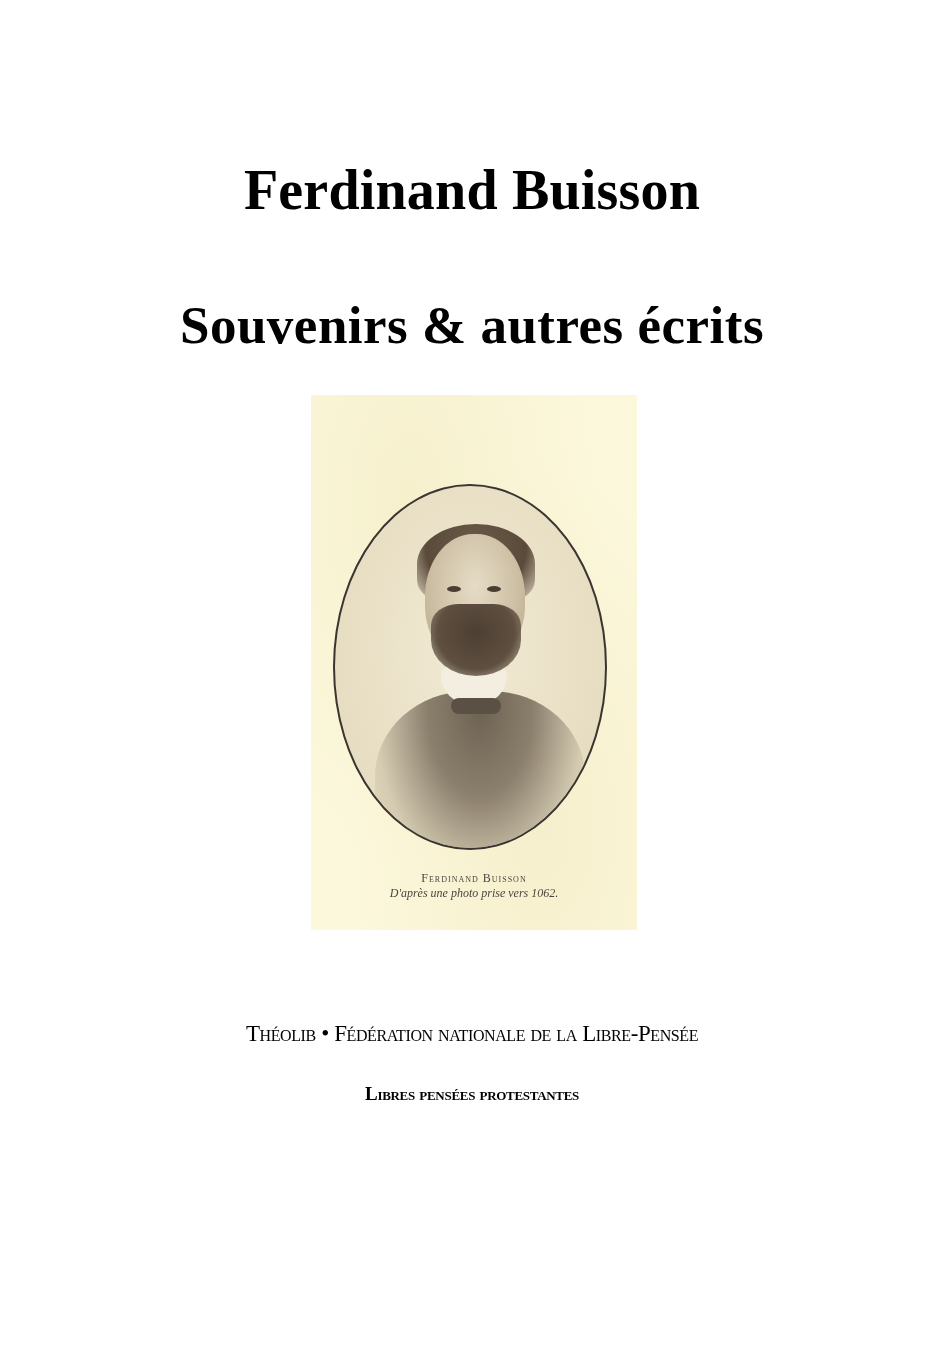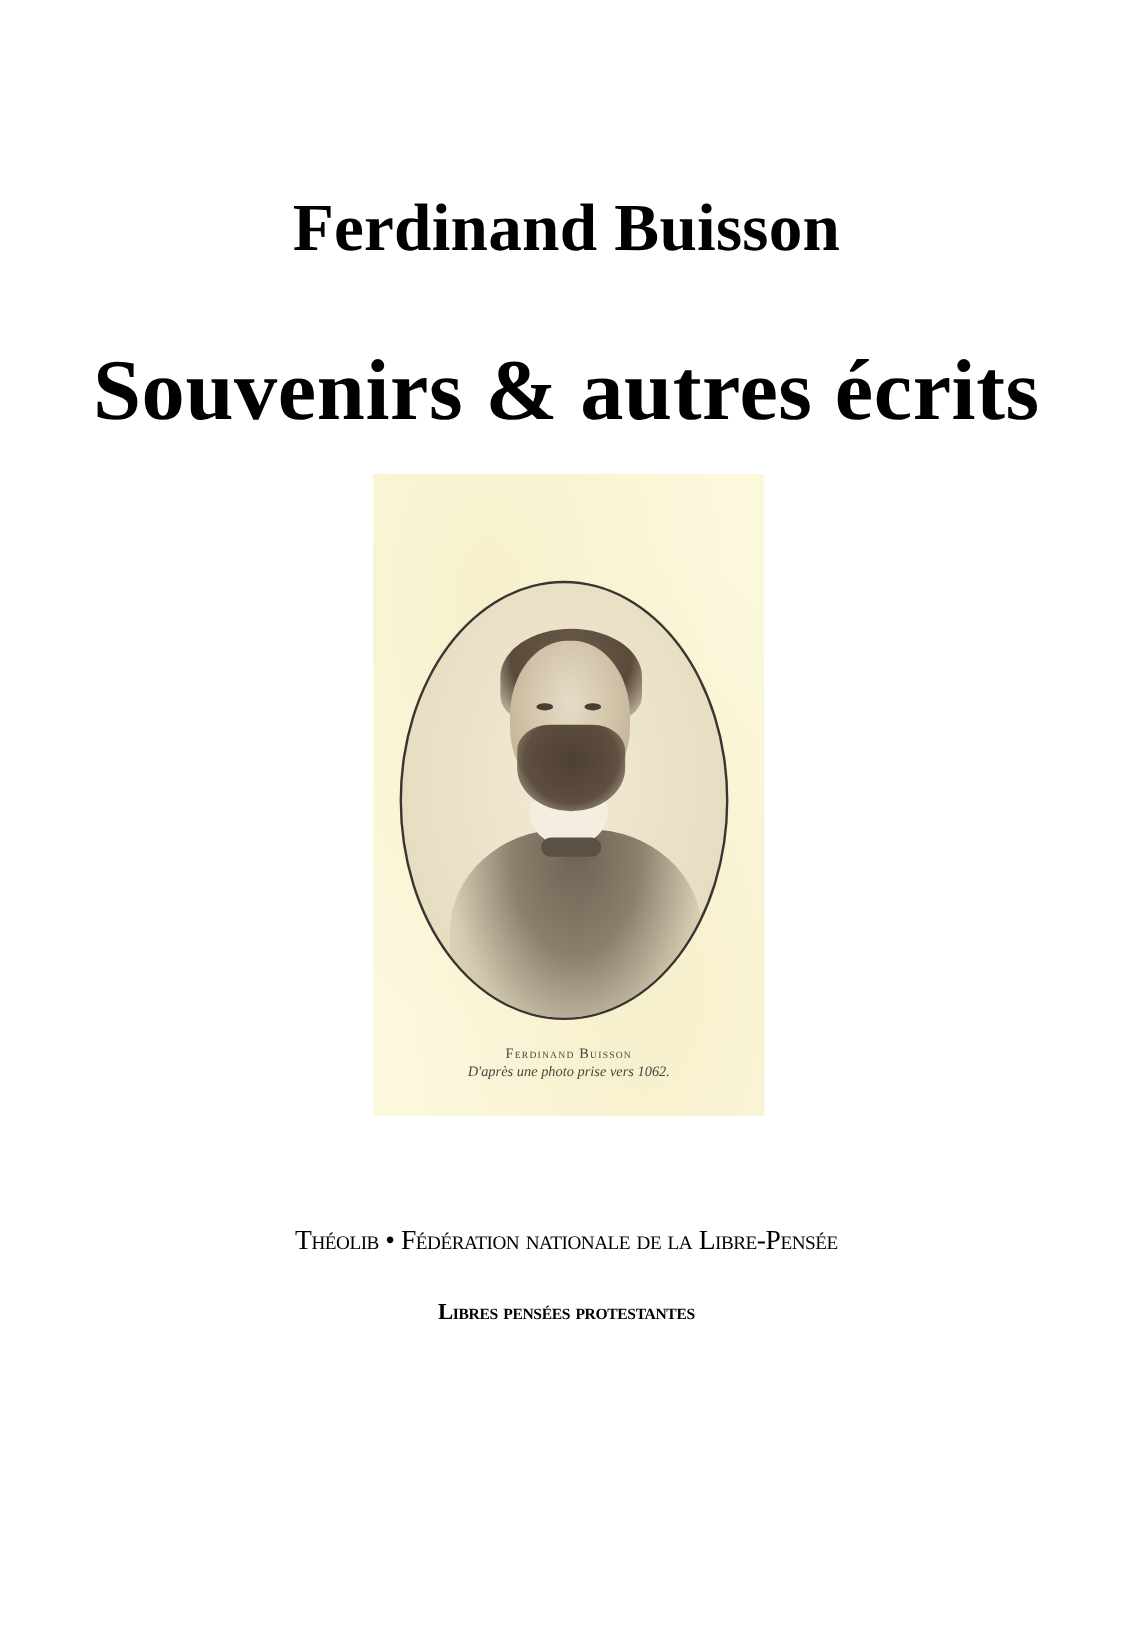--- a/index.html
+++ b/index.html
@@ -1,21 +1,21 @@
 <!DOCTYPE html>
 <html><head>
   <meta charset="utf-8">
   <style>
     html, body { margin:0; padding:0; background:#ffffff; }
     body { width:944px; height:1358px; position:relative; overflow:hidden;
            font-family:"Liberation Serif", "DejaVu Serif", serif; color:#000; }
     .author { position:absolute; left:0; width:944px; top:158px; text-align:center;
               font-weight:bold; font-size:56px; line-height:64px; letter-spacing:0.2px; }
     .title { position:absolute; left:0; width:944px; top:283px; text-align:center;
-             font-weight:bold; font-size:72px; line-height:84px; letter-spacing:0.5px; }
+             font-weight:bold; font-size:53px; line-height:84px; letter-spacing:0.5px; }
     .photo-card { position:absolute; left:311px; top:395px; width:326px; height:535px;
                   background:#fcf8dc; }
     .photo-card .grain { position:absolute; inset:0;
                   background: radial-gradient(ellipse at 30% 20%, rgba(240,232,190,0.5), transparent 60%),
                               radial-gradient(ellipse at 70% 80%, rgba(238,228,185,0.45), transparent 60%); }
     .oval { position:absolute; left:22px; top:89px; width:270px; height:362px;
             border:2px solid #3a3530; border-radius:50%; overflow:hidden;
             background: radial-gradient(ellipse at 50% 45%, #f1ead3 0%, #e9e0c6 55%, #e2d7ba 100%); }
     
     .jacket { position:absolute; left:40px; top:205px; width:210px; height:190px;

